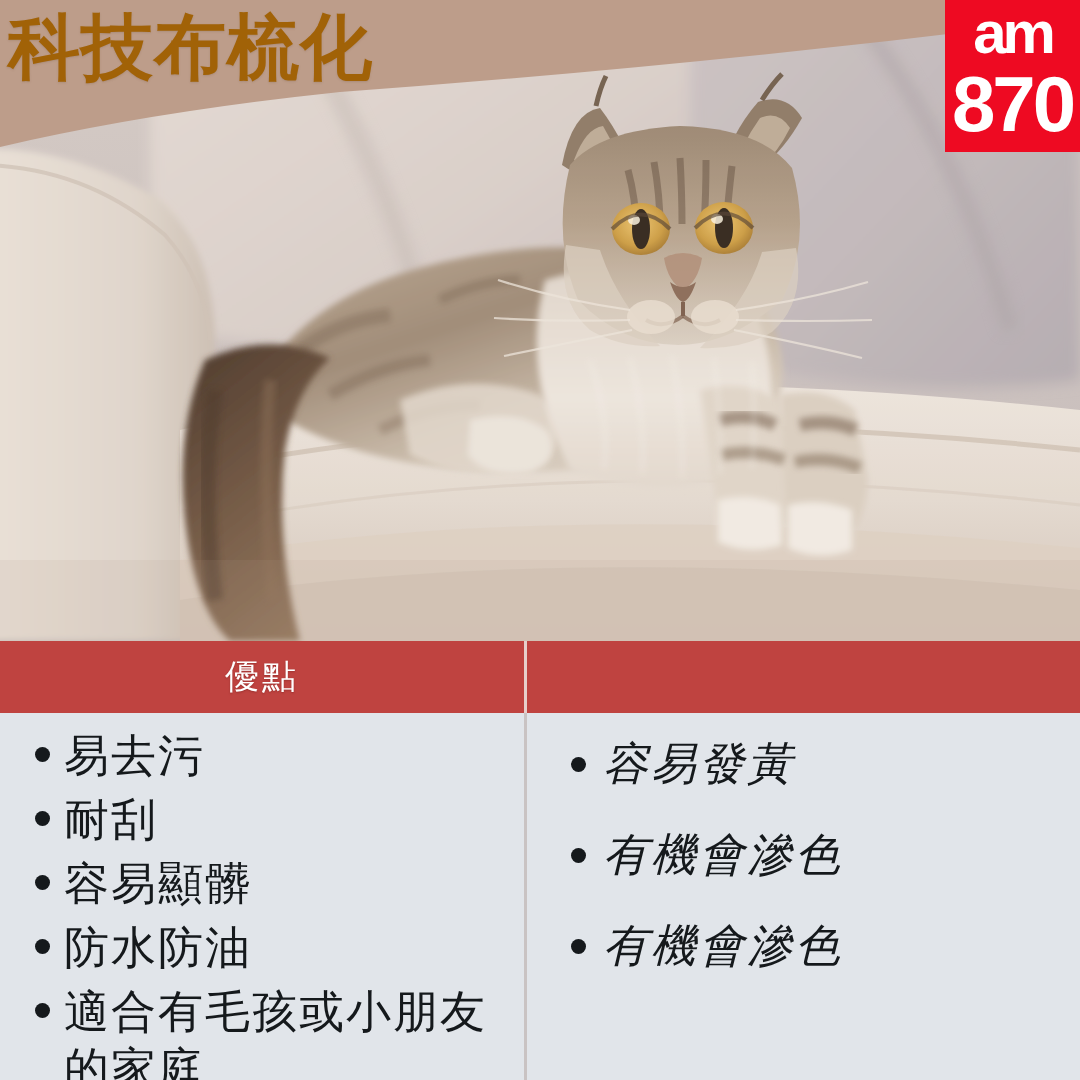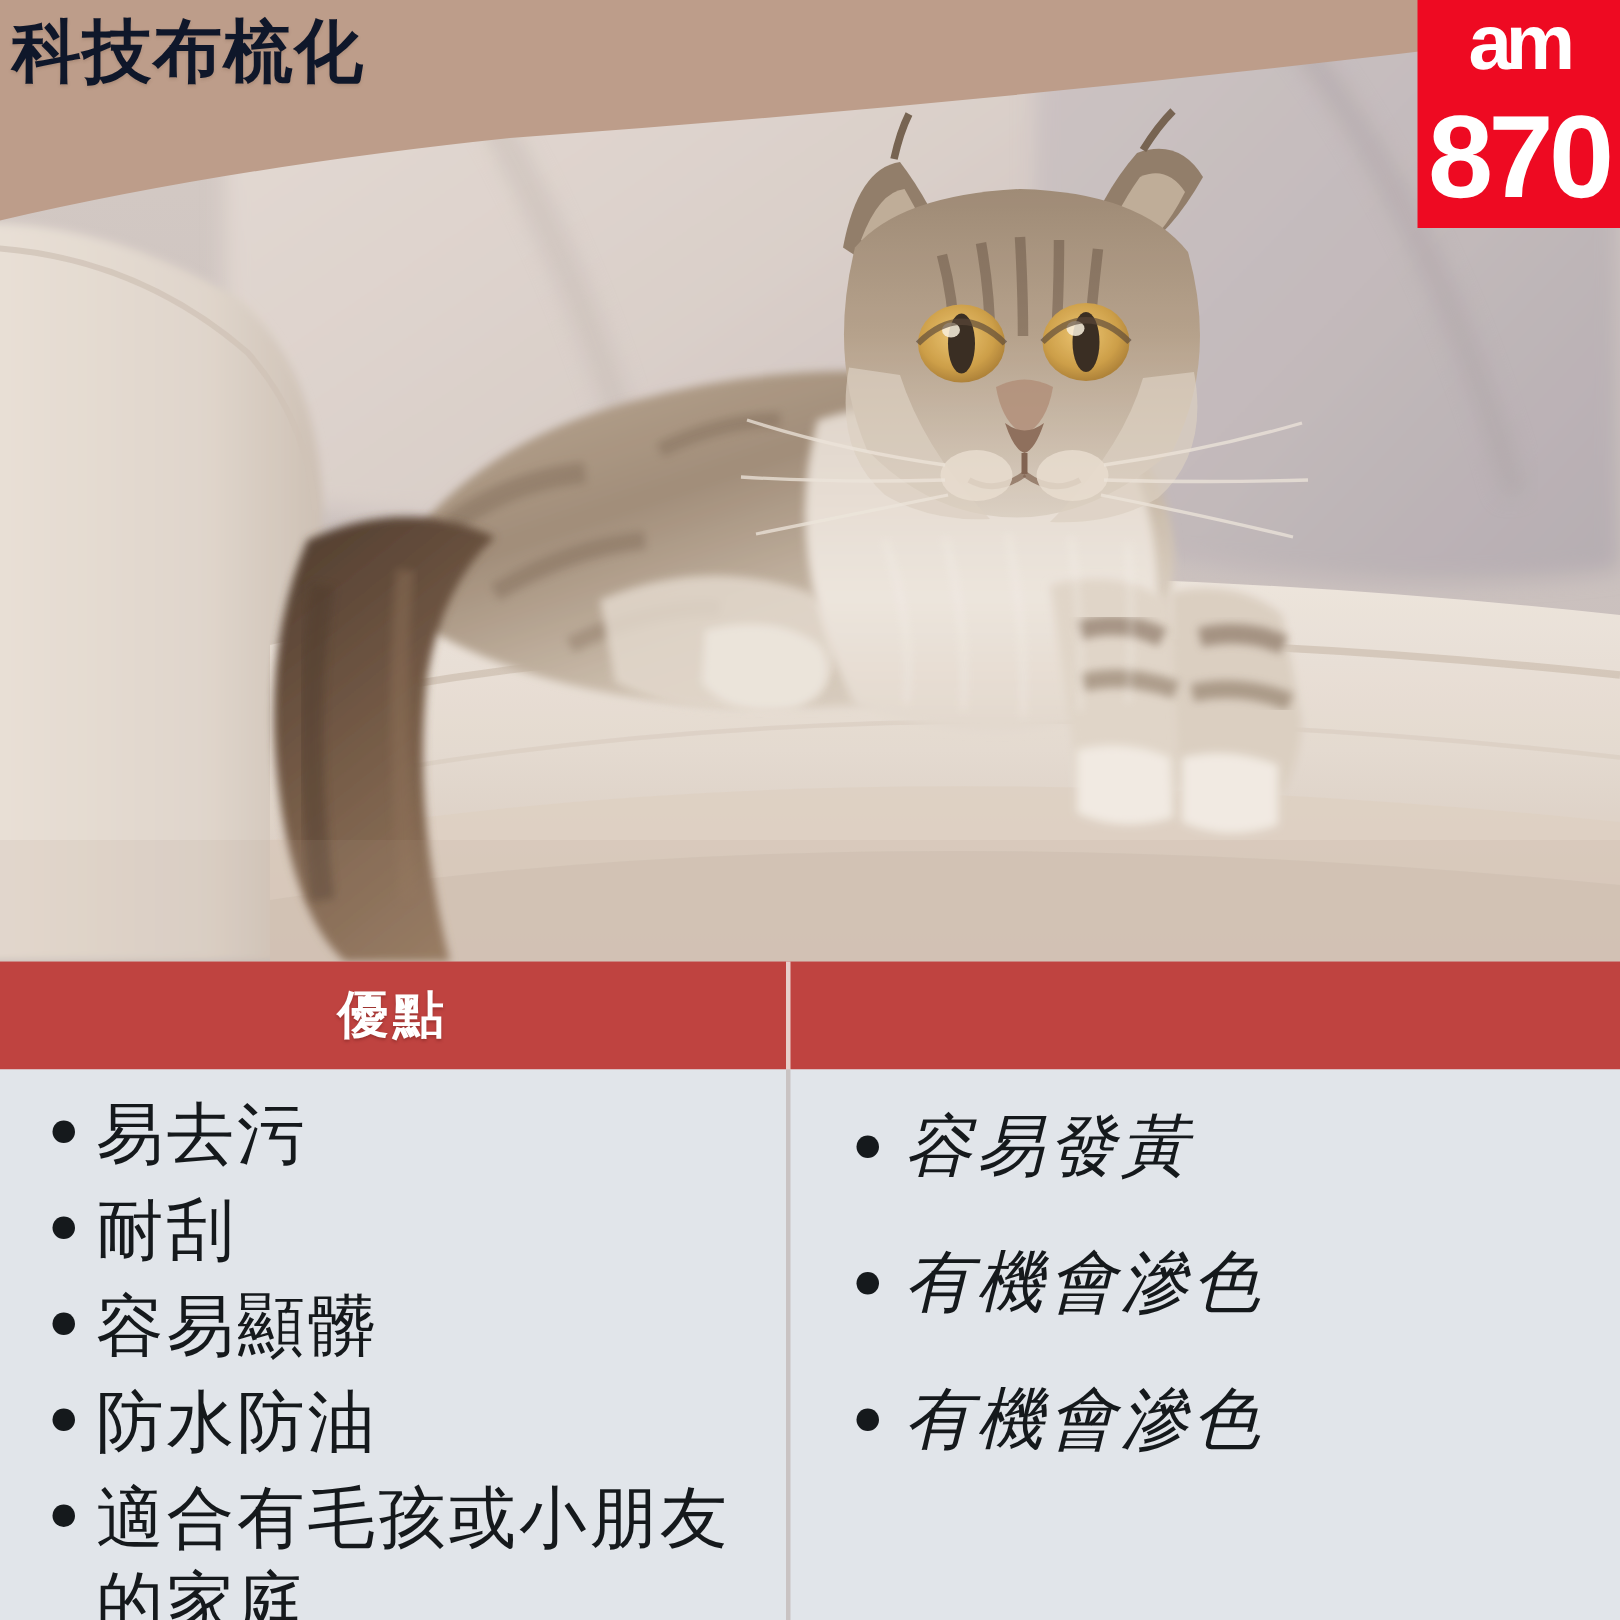--- a/index.html
+++ b/index.html
@@ -22,52 +22,52 @@
   #photo svg { position:absolute; left:0; top:0; width:1080px; height:641px; display:block; }
 
   
   #banner {
     position:absolute; left:0; top:0; width:1080px; height:160px;
     pointer-events:none;
   }
   #banner svg { position:absolute; left:0; top:0; width:1080px; height:160px; display:block; }
   #banner-title {
     position:absolute; left:8px; top:10px;
-    font-size:46px; font-weight:bold; color:#0f172a;
+    font-size:72px; font-weight:bold; color:#a16207;
     letter-spacing:1px; line-height:1.05;
     white-space:nowrap;
     text-shadow:0 1px 2px rgba(120,90,70,0.25);
   }
 
   
   #logo {
     position:absolute; left:945px; top:0px; width:135px; height:152px;
     background:#ee0a22; overflow:hidden;
   }
   #logo .am {
     position:absolute; left:0; top:4px; width:135px;
     text-align:center; color:#ffffff;
-    font-size:52px; font-weight:bold; line-height:0.98;
+    font-size:60px; font-weight:bold; line-height:0.98;
     letter-spacing:-4px;
   }
   #logo .n730 {
     position:absolute; left:0; top:66px; width:135px;
     text-align:center; color:#ffffff;
     font-size:78px; font-weight:bold; line-height:0.98;
     letter-spacing:-3px;
   }
 
   
   #header-bar {
     position:absolute; left:0; top:641px; width:1080px; height:72px;
     background:#bf4340; display:flex;
   }
   #header-bar .hcell {
     flex:1 1 0; display:flex; align-items:center; justify-content:center;
-    color:#ffffff; font-size:34px; font-weight:bold; letter-spacing:3px;
+    color:#ffffff; font-size:34px; font-weight:normal; letter-spacing:3px;
     text-shadow:0 1px 2px rgba(90,20,18,0.35);
   }
   #header-bar .hcell.left  { flex:0 0 524px; }
   #header-bar .hcell.right { flex:1 1 auto; }
   #header-divider-top {
     position:absolute; left:524px; top:641px; width:3px; height:72px;
     background:#e7cfcb;
   }
 
   

